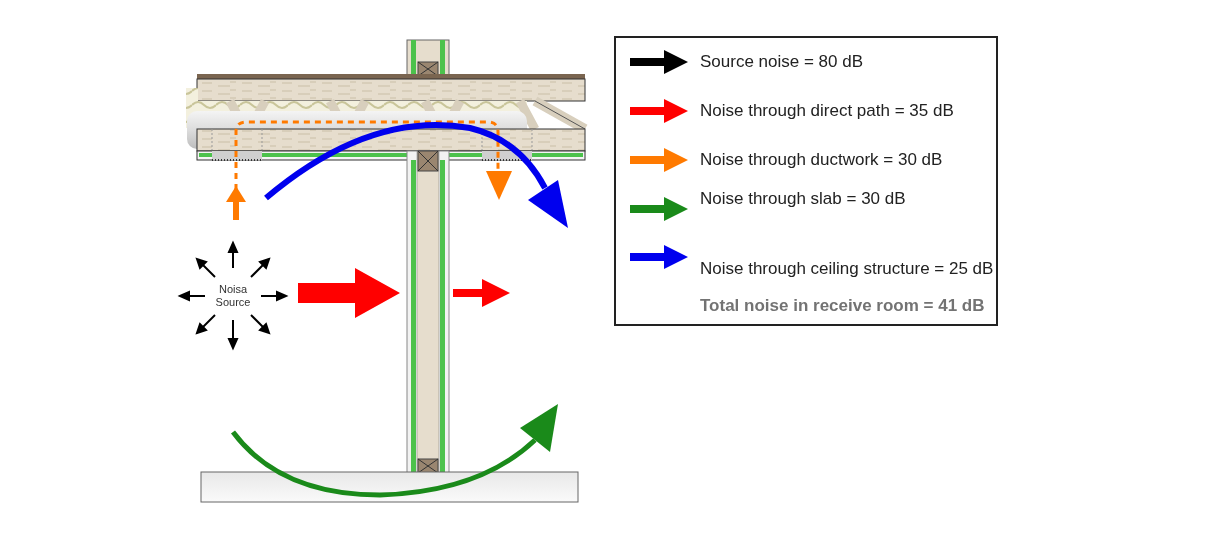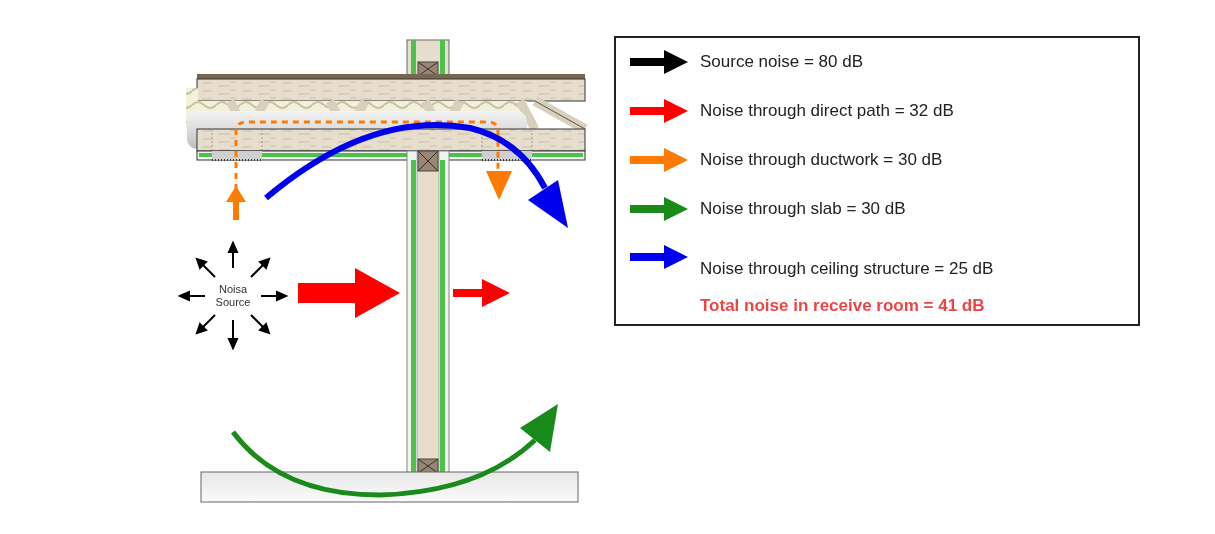--- a/index.html
+++ b/index.html
@@ -1,25 +1,25 @@
 <!DOCTYPE html>
 <html><head>
 <meta charset="utf-8">
 <style>
   html, body { margin:0; padding:0; background:#ffffff; }
   body { width:1215px; height:534px; position:relative; overflow:hidden; font-family:"Liberation Sans", sans-serif; }
   #diagram { position:absolute; left:0; top:0; width:1215px; height:534px; }
   .legend {
-    position:absolute; left:614px; top:36px; width:526px; height:290px;
+    position:absolute; left:614px; top:36px; width:384px; height:290px;
     border:2px solid #222; box-sizing:border-box; background:#fff;
   }
   .legend-row { position:absolute; left:0; height:40px; display:flex; align-items:center; }
   .legend-row svg { position:absolute; left:14px; top:8px; }
   .legend-label { position:absolute; left:84px; font-size:17px; color:#222; white-space:nowrap; line-height:20px; }
-  .legend-total { position:absolute; left:84px; top:258px; font-size:17px; font-weight:bold; color:#ef4444; white-space:nowrap; }
+  .legend-total { position:absolute; left:84px; top:258px; font-size:17px; font-weight:bold; color:#737373; white-space:nowrap; }
   .src-label { font-family:"Liberation Sans", sans-serif; font-size:11px; fill:#333; }
 </style>
 </head>
 <body>
 
 <svg id="diagram" viewBox="0 0 1215 534" xmlns="http://www.w3.org/2000/svg">
   <defs>
     <linearGradient id="ductGrad" x1="0" y1="0" x2="0" y2="1">
       <stop offset="0" stop-color="#f4f4f4"></stop>
       <stop offset="0.5" stop-color="#dcdcdc"></stop>
@@ -135,33 +135,33 @@
   <div class="legend-row" style="top:4px;">
     <svg width="60" height="24">
         <polygon points="0,8 34,8 34,0 58,12 34,24 34,16 0,16" fill="#000"></polygon>
       </svg>
     <span class="legend-label" style="top:10px;">Source noise = 80 dB</span>
   </div>
   <div class="legend-row" style="top:53px;">
     <svg width="60" height="24">
         <polygon points="0,8 34,8 34,0 58,12 34,24 34,16 0,16" fill="#ff0000"></polygon>
       </svg>
-    <span class="legend-label" style="top:10px;">Noise through direct path = 32 dB</span>
+    <span class="legend-label" style="top:10px;">Noise through direct path = 35 dB</span>
   </div>
   <div class="legend-row" style="top:102px;">
     <svg width="60" height="24">
         <polygon points="0,8 34,8 34,0 58,12 34,24 34,16 0,16" fill="#ff7a00"></polygon>
       </svg>
     <span class="legend-label" style="top:10px;">Noise through ductwork = 30 dB</span>
   </div>
   <div class="legend-row" style="top:151px;">
     <svg width="60" height="24">
         <polygon points="0,8 34,8 34,0 58,12 34,24 34,16 0,16" fill="#1a8a1a"></polygon>
       </svg>
-    <span class="legend-label" style="top:10px;">Noise through slab = 30 dB</span>
+    <span class="legend-label" style="top:0;">Noise through slab = 30 dB</span>
   </div>
   <div class="legend-row" style="top:199px;">
     <svg width="60" height="24">
         <polygon points="0,8 34,8 34,0 58,12 34,24 34,16 0,16" fill="#0000ee"></polygon>
       </svg>
     <span class="legend-label" style="top:22px;">Noise through ceiling structure = 25 dB</span>
   </div>
   <span class="legend-total">Total noise in receive room = 41 dB</span>
 </div>
 

